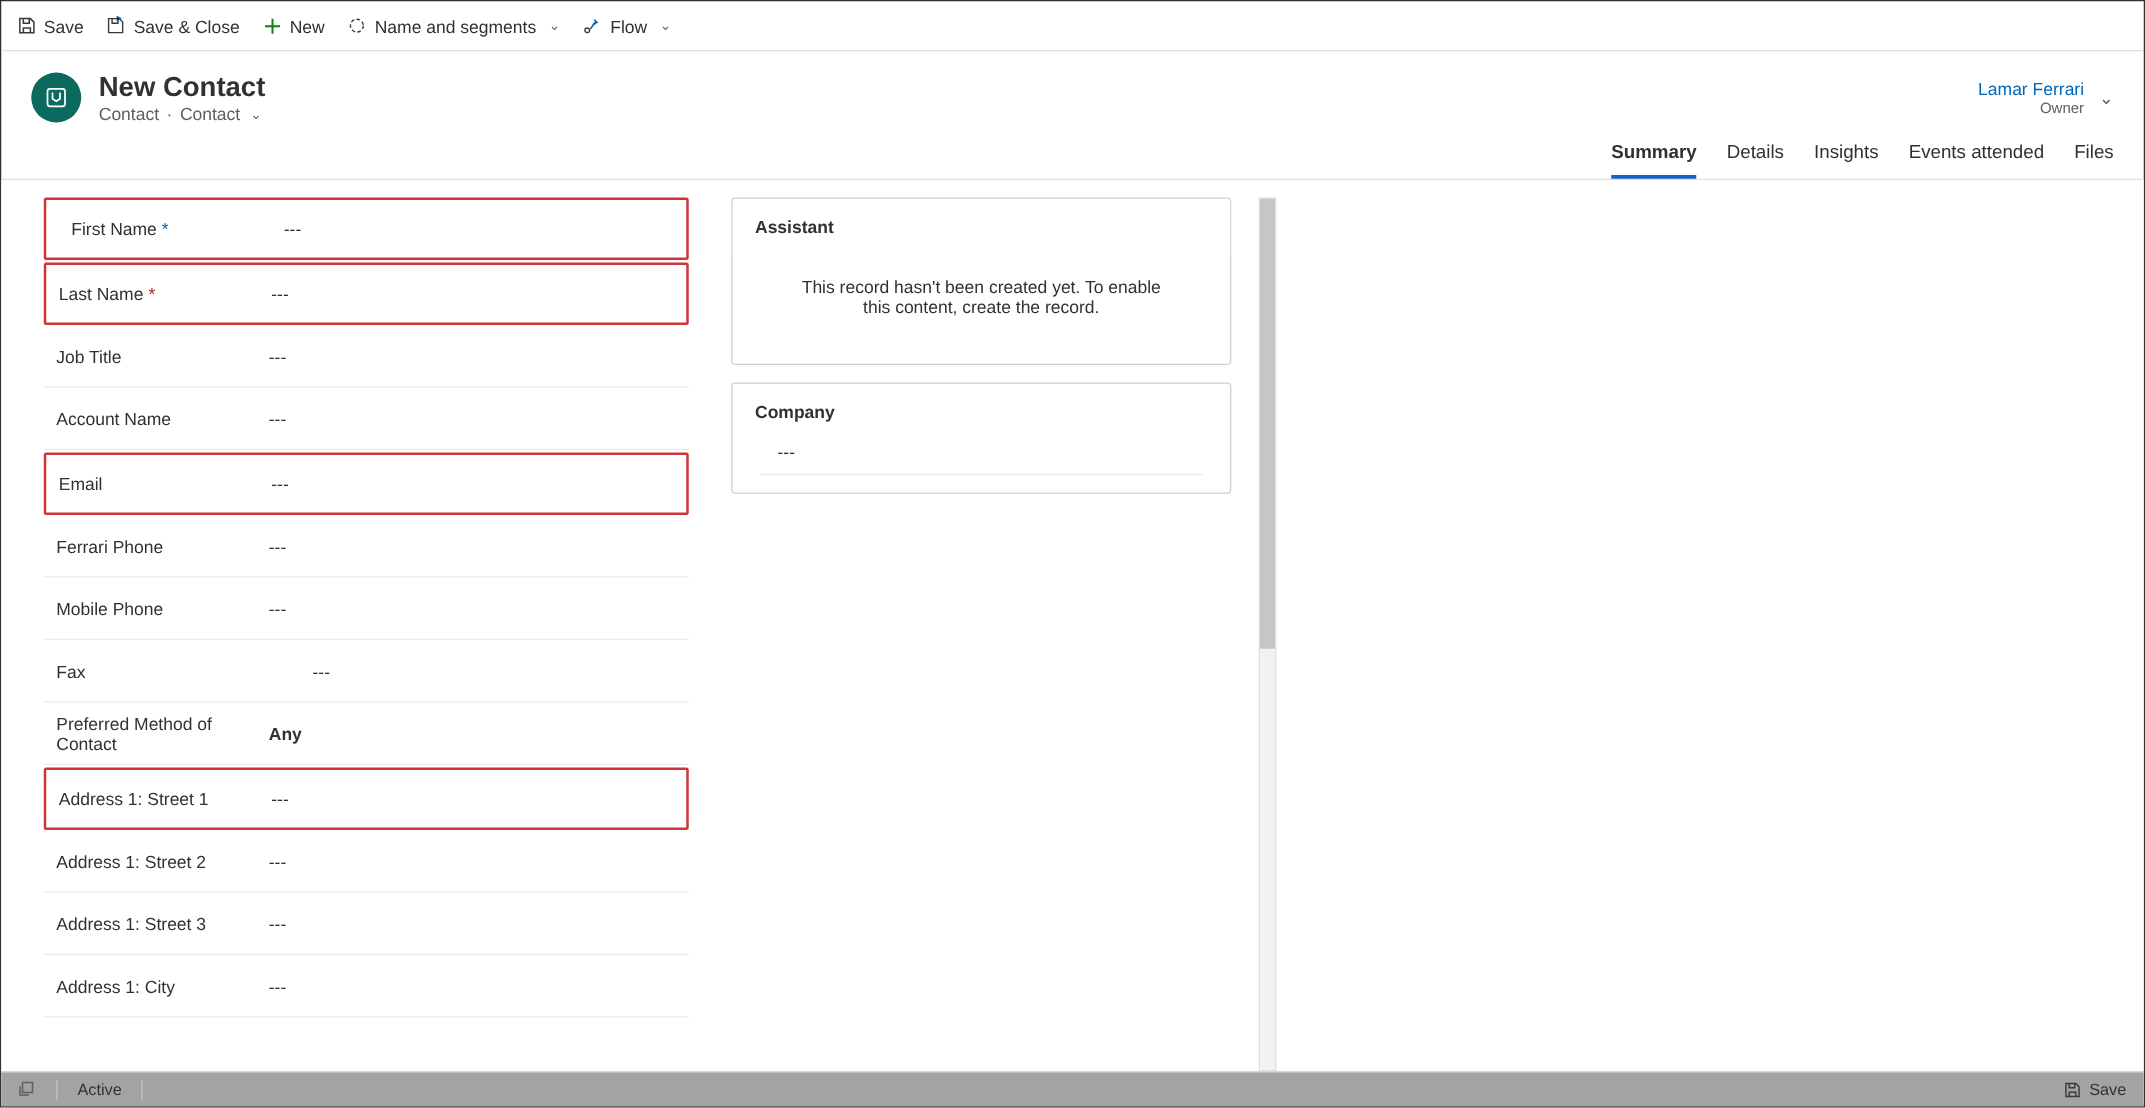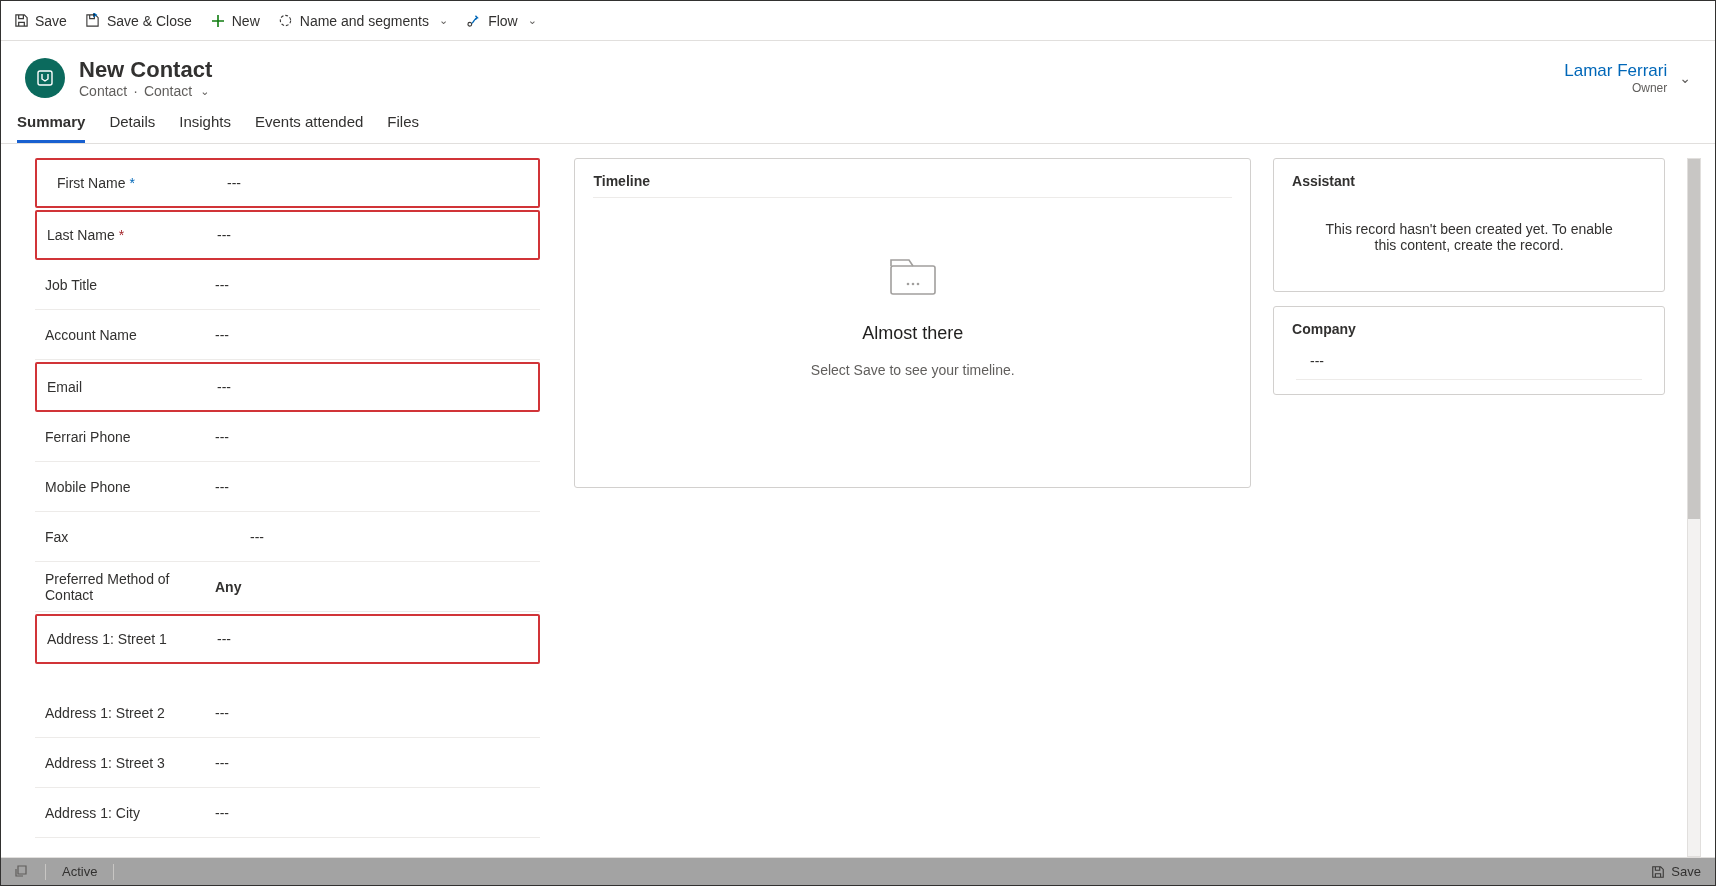--- a/index.html
+++ b/index.html
@@ -42,27 +42,28 @@
     padding: 16px 24px 0 24px;
   }
   .record-left { display:flex; align-items:center; gap:14px;}
   .avatar {
     width: 40px; height:40px; border-radius:50%; background:#0b6a5d;
     display:flex;align-items:center;justify-content:center;color:#fff;
   }
   .record-title { font-size:22px; font-weight:600;}
   .record-sub { font-size:14px; color:#605e5c; display:flex; align-items:center; gap:6px;}
   .record-right {display:flex; align-items:center; gap:12px;}
-  .owner-name { color:#0067b8; font-weight:400; font-size:17px;}
+  .owner-name { color:#0067b8; font-weight:400; font-size:14px;}
   .owner-label {font-size:12px; color:#605e5c;}
   .big-chevron {color:#605e5c; font-size:14px;}
   
   .tabs {
-    display:flex; gap:24px; padding: 14px 24px 0 16px;
+    display:flex; gap:24px; padding: 14px 24px 0 32px;
     border-bottom:1px solid #e1dfdd;
+    justify-content:flex-end;
   }
   .tab { padding-bottom:10px; cursor:pointer; font-size:15px;}
   .tab.active { font-weight:600; border-bottom:3px solid #1860d0;}
   
   .main-area {
     display:flex;
     gap:22px;
     padding: 14px 14px 0 22px;
     background:#fff;
     flex:1;
@@ -261,59 +262,41 @@
             <span>Preferred Method of Contact</span>
           </div>
           <div class="value" style="font-weight: 600;">Any</div>
         </div>
         <div class="form-row highlight" style="margin-top: 2px; padding: 0px 10px;">
           <div class="label">
             <span>Address 1: Street 1</span>
           </div>
           <div class="value">---</div>
         </div>
-        <div class="form-row" style="padding: 0px 10px; margin-top: 24px;">
+        <div class="form-row" style="padding: 0px 10px;">
           <div class="label">
             <span>Address 1: Street 2</span>
           </div>
           <div class="value">---</div>
         </div>
         <div class="form-row" style="padding: 0px 10px;">
           <div class="label">
             <span>Address 1: Street 3</span>
           </div>
           <div class="value">---</div>
         </div>
         <div class="form-row" style="padding: 0px 10px;">
           <div class="label">
             <span>Address 1: City</span>
           </div>
           <div class="value">---</div>
         </div>
       </div>
   </div>
 
-  <div class="col-mid">
-    <div class="card" style="height:330px;">
-      <div class="card-title">Timeline</div>
-      <div class="timeline-body">
-        <span class="timeline-icon">
-          <svg width="56" height="44" viewBox="0 0 56 44">
-              <rect x="6" y="12" width="44" height="28" rx="2" fill="none" stroke="#a19f9d" stroke-width="1.6"></rect>
-              <path d="M6 12V6h18l4 6" fill="none" stroke="#a19f9d" stroke-width="1.6"></path>
-              <circle cx="23" cy="30" r="1.3" fill="#a19f9d"></circle>
-              <circle cx="28" cy="30" r="1.3" fill="#a19f9d"></circle>
-              <circle cx="33" cy="30" r="1.3" fill="#a19f9d"></circle>
-            </svg>
-        </span>
-        <div class="timeline-msg1">Almost there</div>
-        <div class="timeline-msg2">Select Save to see your timeline.</div>
-      </div>
-    </div>
-  </div>
 
   <div class="col-right">
     <div class="card">
       <div class="card-title" style="border:none;">Assistant</div>
       <div class="assistant-body">This record hasn't been created yet. To enable this content, create the record.</div>
     </div>
     <div class="card company-card">
       <div class="card-title">Company</div>
       <div class="company-row">---</div>
     </div>

